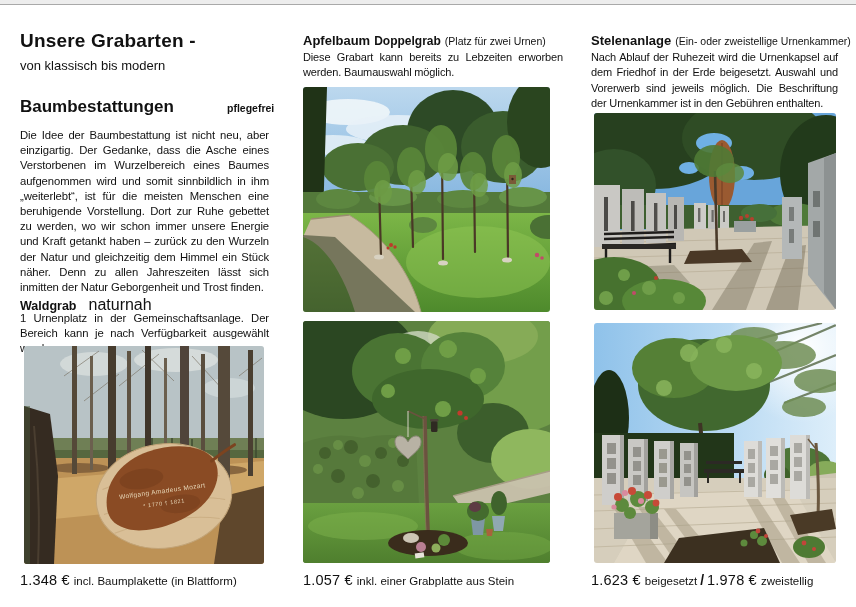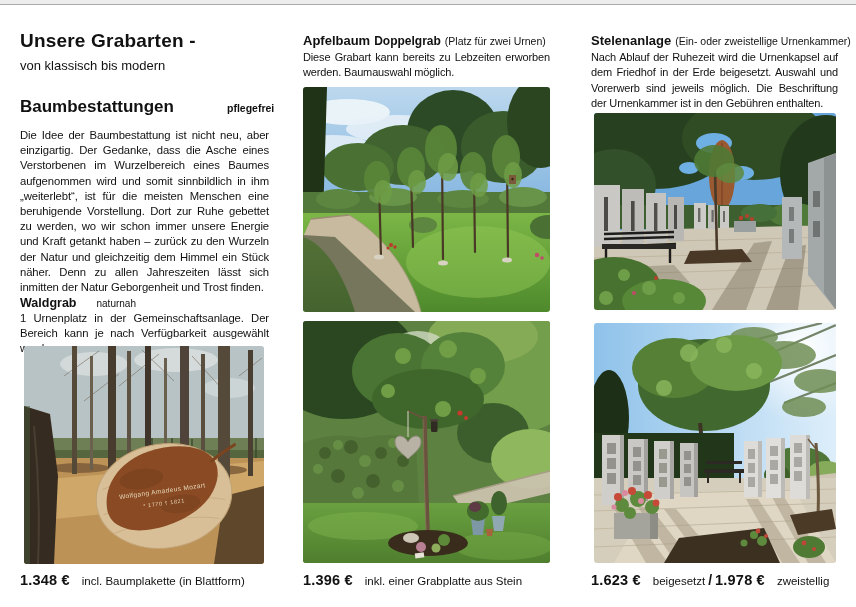--- a/index.html
+++ b/index.html
@@ -7,50 +7,50 @@
     position:relative; width:856px; height:607px; background:#ffffff;
     font-family:"Liberation Sans", sans-serif; color:#111;
     overflow:hidden;
   }
   .topbar {
     position:absolute; top:0; left:0; width:856px; height:5px;
     background:#ededed; border-bottom:1px solid #a9a9a9; box-sizing:border-box;
   }
   .col { position:absolute; top:0; height:607px; }
   #col-left  { left:20px;  width:249px; }
-  #col-mid   { left:303px; width:247px; }
+  #col-mid   { left:303px; width:247px;padding-left:13px; }
   #col-right { left:591px; width:247px; }
   .abs { position:absolute; left:0; }
 
   .title    { top:30px; font-size:19px; font-weight:bold; letter-spacing:.2px; white-space:nowrap; }
   .subtitle { top:58px; font-size:13px; white-space:nowrap; }
   .h2       { top:97px; font-size:17px; font-weight:bold; white-space:nowrap; }
   .h2 .tag  { font-size:10.5px; margin-left:5px;padding-left:48px; }
   .bodytext { font-size:11.3px; line-height:15.2px; text-align:justify; letter-spacing:-0.1px; width:100%; }
   .intro    { top:128px; }
   .subhead  { top:296px; font-size:12.5px; font-weight:bold; white-space:nowrap; }
-  .subhead .norm { font-weight:normal; font-size:10px; margin-left:20px; }
+  .subhead .norm { font-weight:normal; font-size:16px; margin-left:12px; }
   .waldtext { top:311px; }
 
   .colhead  { top:33px; font-size:13px; font-weight:bold; white-space:nowrap; }
   .colhead .bld  { font-size:12px; margin-left:4px; }
   .colhead .nrm  { font-weight:normal; font-size:10.5px; margin-left:4px; }
   .coltext  { top:50px; font-size:11px; letter-spacing:-0.15px; line-height:15.3px; text-align:justify; }
 
   .photo { position:absolute; border-radius:3px; overflow:hidden; }
   .photo svg { display:block; width:100%; height:100%; }
   #photo-wald  { left:4px; top:346px; width:240px; height:218px; }
   #photo-apf1  { left:0;   top:87px;  width:247px; height:225px; }
   #photo-apf2  { left:0;   top:321px; width:247px; height:242px; }
   #photo-ste1  { left:3px; top:113px; width:242px; height:197px; }
   #photo-ste2  { left:3px; top:323px; width:242px; height:240px; }
 
   .price { top:572px; font-size:11.5px; white-space:nowrap; }
-  .price .amt { font-size:14.5px; font-weight:bold; letter-spacing:.2px;margin-top:12px; }
-  .price .note { margin-left:12px; }
+  .price .amt { font-size:14.5px; font-weight:normal; letter-spacing:.2px;margin-top:12px; }
+  .price .note { margin-left:4px; }
   .price .sep { font-size:14px; font-weight:bold; margin:0 3px; }
 </style>
 </head>
 <body>
 
 <div class="page">
   <div class="topbar"></div>
 
   <div class="col" id="col-left">
     <div class="abs title">Unsere Grabarten -</div>
@@ -269,21 +269,21 @@
         <polygon points="168,197 182,197 180,214 170,214" fill="#7e97a4"></polygon>
         <ellipse cx="175" cy="190" rx="11" ry="10" fill="#446b2e"></ellipse>
         <ellipse cx="172" cy="186" rx="6" ry="5" fill="#5d3b44"></ellipse>
         <polygon points="189,195 202,195 200,210 191,210" fill="#90a8b2"></polygon>
         <ellipse cx="196" cy="182" rx="8" ry="12" fill="#3f632c"></ellipse>
         <polygon points="183,208 190,208 189,215 184,215" fill="#a8633c"></polygon>
       </svg>
     </div>
 
     <div class="abs price">
-      <span class="amt">1.396 €</span><span class="note">inkl. einer Grabplatte aus Stein</span>
+      <span class="amt">1.057 €</span><span class="note">inkl. einer Grabplatte aus Stein</span>
     </div>
   </div>
 
   <div class="col" id="col-right">
     <div class="abs bodytext coltext">Nach Ablauf der Ruhezeit wird die Urnenkapsel auf dem Friedhof in der Erde beigesetzt. Auswahl und Vorerwerb sind jeweils möglich. Die Beschriftung der Urnenkammer ist in den Gebühren enthalten.</div>
     <div class="abs colhead"><span>Stelenanlage</span><span class="nrm">(Ein- oder zweistellige Urnenkammer)</span></div>
 
     <div class="photo" id="photo-ste1">
       <svg viewBox="0 0 242 197" preserveAspectRatio="none">
         <rect width="242" height="120" fill="#68a5da"></rect>

